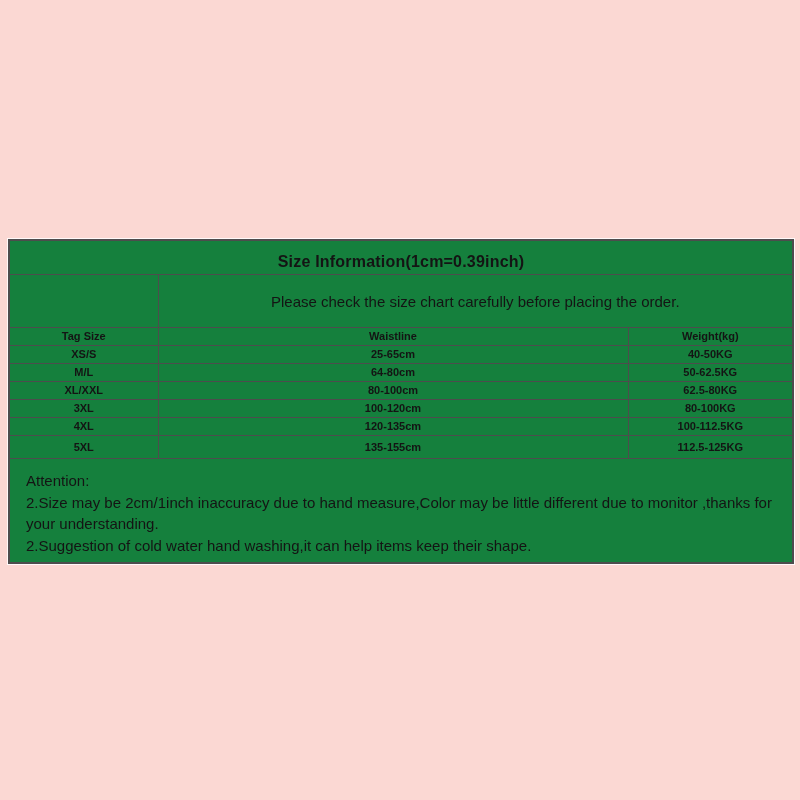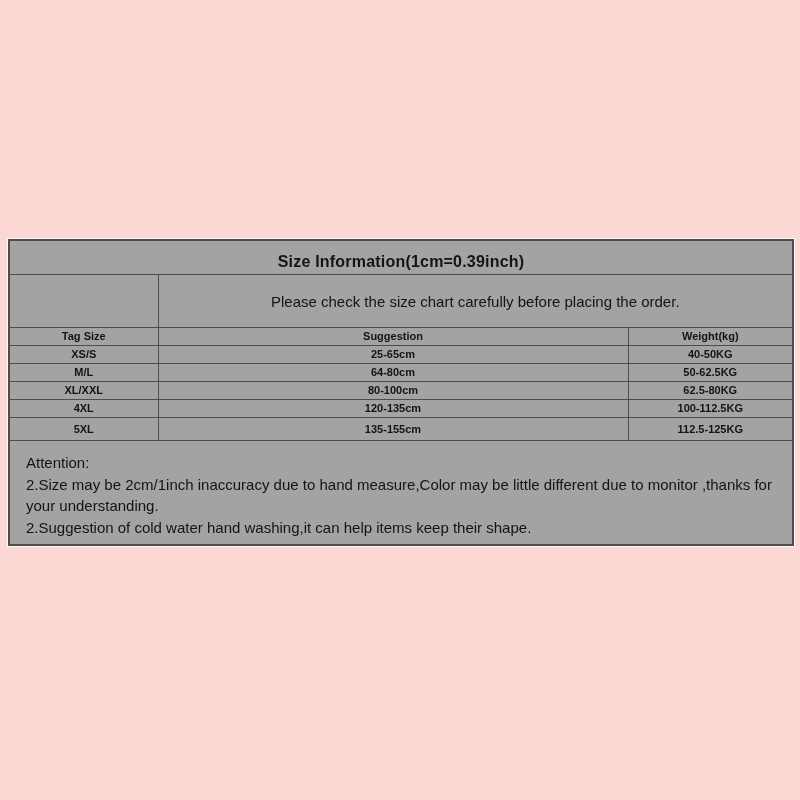--- a/index.html
+++ b/index.html
@@ -15,21 +15,21 @@
     position: relative;
     overflow: hidden;
   }
   table.size-table {
     position: absolute;
     left: 8px;
     top: 239px;
     width: 784px;
     table-layout: fixed;
     border-collapse: collapse;
-    background: #a3a3a3;
+    background: #15803d;
     border: 2px solid #4d4d4d;
     outline: 1px solid rgba(255,255,255,0.85);
   }
   .col-tag    { width: 149px; }
   .col-waist  { width: 470px; }
   .col-weight { width: 165px; }
   td, th {
     border: 1px solid #4d4d4d;
     text-align: center;
     vertical-align: middle;
@@ -85,37 +85,42 @@
   <tbody>
     <tr class="title-row">
       <td colspan="3" class="title-cell">Size Information(1cm=0.39inch)</td>
     </tr>
     <tr class="subtitle-row">
       <td class="empty-cell"></td>
       <td colspan="2" class="subtitle-cell">Please check the size chart carefully before placing the order.</td>
     </tr>
     <tr class="header-row">
       <th>Tag Size</th>
-      <th>Suggestion</th>
+      <th>Waistline</th>
       <th>Weight(kg)</th>
     </tr>
     <tr class="data-row">
       <td>XS/S</td>
       <td>25-65cm</td>
       <td>40-50KG</td>
     </tr>
     <tr class="data-row">
       <td>M/L</td>
       <td>64-80cm</td>
       <td>50-62.5KG</td>
     </tr>
     <tr class="data-row">
       <td>XL/XXL</td>
       <td>80-100cm</td>
       <td>62.5-80KG</td>
+    </tr>
+    <tr class="data-row">
+      <td>3XL</td>
+      <td>100-120cm</td>
+      <td>80-100KG</td>
     </tr>
     <tr class="data-row">
       <td>4XL</td>
       <td>120-135cm</td>
       <td>100-112.5KG</td>
     </tr>
     <tr class="data-row row-5xl">
       <td>5XL</td>
       <td>135-155cm</td>
       <td>112.5-125KG</td>

